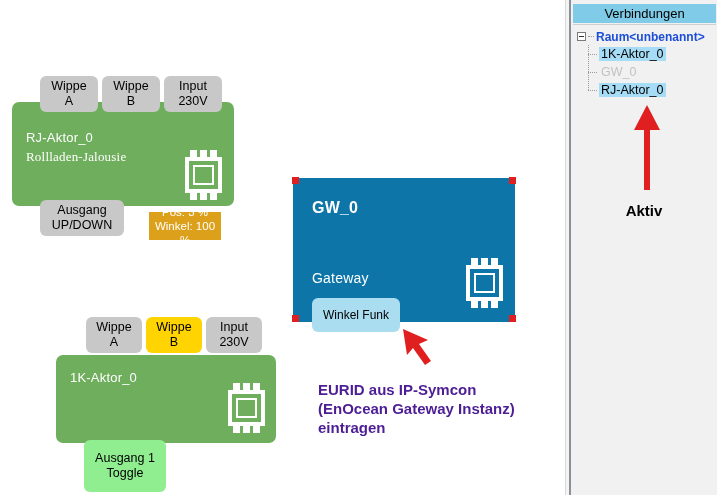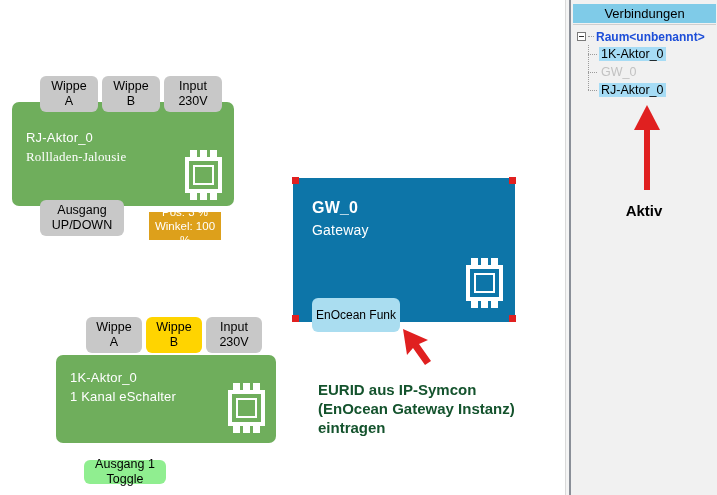--- a/index.html
+++ b/index.html
@@ -81,34 +81,35 @@
     color: #ffffff;
     font-size: 16px;
     font-weight: bold;
     letter-spacing: .2px;
   }
   .gateway .gw-sub {
     position: absolute;
     color: #ffffff;
     font-size: 14px;
     letter-spacing: .2px;
+    margin-top: 48px;
   }
   .handle {
     position: absolute;
     width: 7px; height: 7px;
     background: #e02020;
     z-index: 9;
   }
 
   
   .annot {
     position: absolute;
     font-size: 15px;
     font-weight: bold;
-    color: #14532d;
+    color: #4c1d95;
     line-height: 19px;
     white-space: pre-line;
   }
 
   
   .arrow { position: absolute; }
   .arrow svg { display: block; }
 
   
   #right-panel {
@@ -218,41 +219,40 @@
 B</div>
   <div class="port" style="left:164px; top:76px; width:58px; height:36px;">Input
 230V</div>
   <div class="port" style="left:40px; top:200px; width:84px; height:36px;">Ausgang
 UP/DOWN</div>
   <div class="badge-orange" style="left:121px; top:212px; width:72px; height:28px;margin-left:28px;">Pos: 3 %
 Winkel: 100 %</div>
 
   <div class="device" style="left:56px; top:355px; width:220px; height:88px;">
     <div class="dev-title" style="left:14px; top:15px;">1K-Aktor_0</div>
-    <div class="dev-sub" style="left:14px; top:34px;">1 Kanal eSchalter</div>
     <div class="ic-icon" style="left:167px; top:28px;">
       <svg width="46" height="50" viewBox="0 0 46 50">
         <rect x="10" y="0" width="7" height="7" fill="#ffffff"></rect>
         <rect x="20" y="0" width="7" height="7" fill="#ffffff"></rect>
         <rect x="30" y="0" width="7" height="7" fill="#ffffff"></rect>
         <rect x="10" y="43" width="7" height="7" fill="#ffffff"></rect>
         <rect x="20" y="43" width="7" height="7" fill="#ffffff"></rect>
         <rect x="30" y="43" width="7" height="7" fill="#ffffff"></rect>
         <rect x="7" y="9" width="33" height="32" fill="none" stroke="#ffffff" stroke-width="4"></rect>
         <rect x="14" y="16" width="19" height="18" fill="none" stroke="#ffffff" stroke-width="2"></rect>
       </svg>
     </div>
   </div>
   <div class="port" style="left:86px; top:317px; width:56px; height:36px;">Wippe
 A</div>
   <div class="port yellow" style="left:146px; top:317px; width:56px; height:36px;">Wippe
 B</div>
   <div class="port" style="left:206px; top:317px; width:56px; height:36px;">Input
 230V</div>
-  <div class="port lightgreen" style="left:84px; top:460px; width:82px; height:24px;">Ausgang 1
+  <div class="port lightgreen" style="left:84px; top:440px; width:82px; height:52px;">Ausgang 1
 Toggle</div>
 
   <div class="gateway" style="left:293px; top:178px; width:222px; height:144px;">
     <div class="gw-title" style="left:19px; top:21px;">GW_0</div>
     <div class="gw-sub" style="left:19px; top:44px;">Gateway</div>
     <div class="ic-icon" style="left:168px; top:80px;">
       <svg width="46" height="50" viewBox="0 0 46 50">
         <rect x="10" y="0" width="7" height="7" fill="#ffffff"></rect>
         <rect x="20" y="0" width="7" height="7" fill="#ffffff"></rect>
         <rect x="30" y="0" width="7" height="7" fill="#ffffff"></rect>
@@ -261,21 +261,21 @@
         <rect x="30" y="43" width="7" height="7" fill="#ffffff"></rect>
         <rect x="7" y="9" width="33" height="32" fill="none" stroke="#ffffff" stroke-width="4"></rect>
         <rect x="14" y="16" width="19" height="18" fill="none" stroke="#ffffff" stroke-width="2"></rect>
       </svg>
     </div>
   </div>
   <div class="handle" style="left:292px; top:177px;"></div>
   <div class="handle" style="left:509px; top:177px;"></div>
   <div class="handle" style="left:292px; top:315px;"></div>
   <div class="handle" style="left:509px; top:315px;"></div>
-  <div class="port lightblue" style="left:312px; top:298px; width:88px; height:34px;">EnOcean Funk</div>
+  <div class="port lightblue" style="left:312px; top:298px; width:88px; height:34px;">Winkel Funk</div>
 
   <div class="arrow" style="left:398px; top:325px;">
     <svg width="62" height="42" viewBox="0 0 62 42">
       <path d="M5 4 L30 15 L21 19 L33 36 L27 40 L15 23 L9 30 Z" fill="#e02020"></path>
     </svg>
   </div>
 
   <div class="annot" style="left:318px; top:380px; width:250px;">EURID aus IP-Symcon
 (EnOcean Gateway Instanz)
 eintragen</div>

